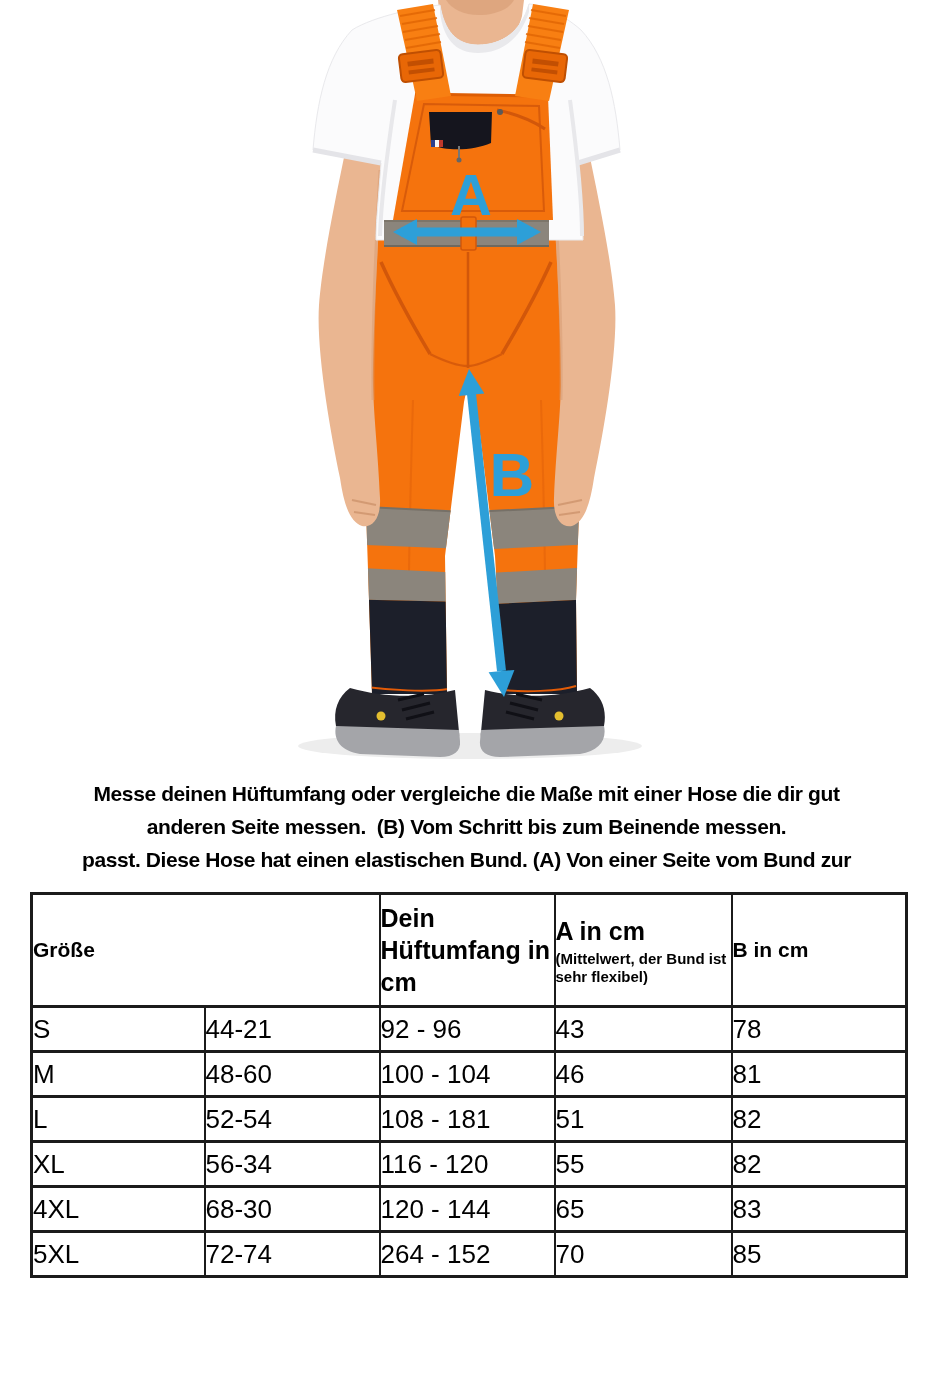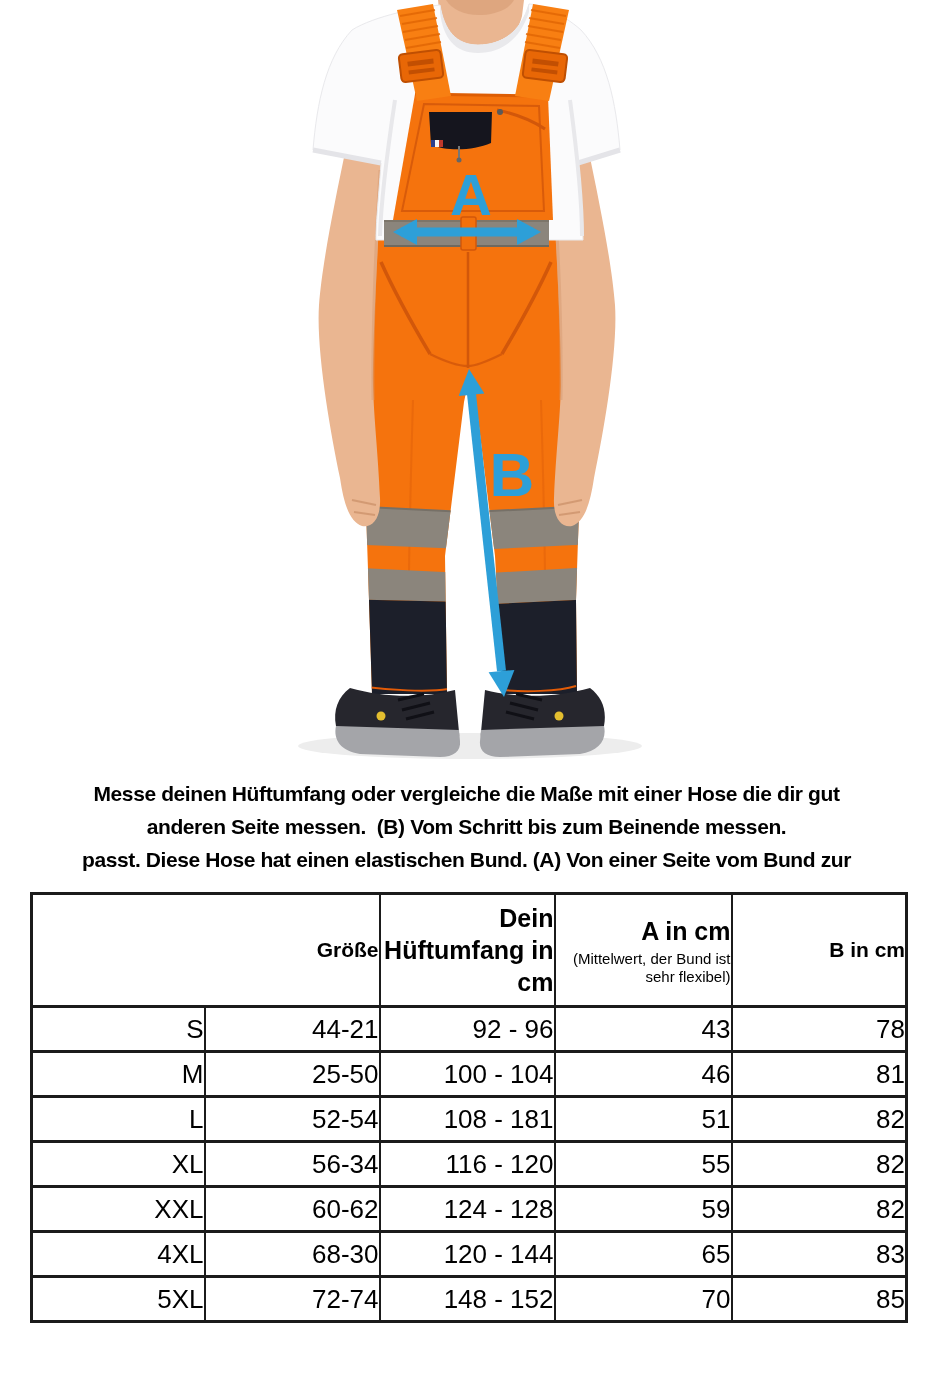--- a/index.html
+++ b/index.html
@@ -13,26 +13,26 @@
     width:933px;padding-top:5px;text-align:center;
     font-size:21px;font-weight:700;line-height:33px;letter-spacing:-0.4px;color:#000;
   }
   .instructions .iline{white-space:nowrap;}
   table.size-table{
     margin:16px 28px 0 30px;width:875px;border-collapse:collapse;table-layout:fixed;
     border:3px solid #1b1b1b;
   }
   .size-table th,.size-table td{
     border:2px solid #1b1b1b;border-top-width:3px;border-bottom-width:3px;
-    text-align:right;vertical-align:middle;padding:0;color:#000;
+    text-align:left;vertical-align:middle;padding:0;color:#000;
     overflow:hidden;
   }
   .size-table thead th{height:110px;font-weight:700;font-size:25px;line-height:1.28;}
   .size-table thead th.th-groesse,.size-table thead th.th-b{font-size:21px;}
-  .size-table thead .note{font-size:15px;font-weight:400;line-height:1.18;margin-top:3px;}
+  .size-table thead .note{font-size:15px;font-weight:700;line-height:1.18;margin-top:3px;}
   .size-table tbody td{height:42px;font-size:26px;font-weight:400;}
 </style>
 </head>
 <body>
 
 <div class="page">
 
   <div class="photo">
     <svg width="933" height="772" viewBox="0 0 933 772" xmlns="http://www.w3.org/2000/svg">
       <defs>
@@ -213,56 +213,49 @@
     <tbody>
         <tr>
           <td>S</td>
           <td>44-21</td>
           <td>92 - 96</td>
           <td>43</td>
           <td>78</td>
         </tr>
         <tr>
           <td>M</td>
-          <td>25-50</td>
+          <td>48-60</td>
           <td>100 - 104</td>
           <td>46</td>
           <td>81</td>
         </tr>
         <tr>
           <td>L</td>
           <td>52-54</td>
           <td>108 - 181</td>
           <td>51</td>
           <td>82</td>
         </tr>
         <tr>
           <td>XL</td>
           <td>56-34</td>
           <td>116 - 120</td>
           <td>55</td>
           <td>82</td>
         </tr>
         <tr>
-          <td>XXL</td>
-          <td>60-62</td>
-          <td>124 - 128</td>
-          <td>59</td>
-          <td>82</td>
-        </tr>
-        <tr>
           <td>4XL</td>
           <td>68-30</td>
           <td>120 - 144</td>
           <td>65</td>
           <td>83</td>
         </tr>
         <tr>
           <td>5XL</td>
           <td>72-74</td>
-          <td>148 - 152</td>
+          <td>264 - 152</td>
           <td>70</td>
           <td>85</td>
         </tr>
       </tbody>
   </table>
 
 </div>
 
 </body></html>

